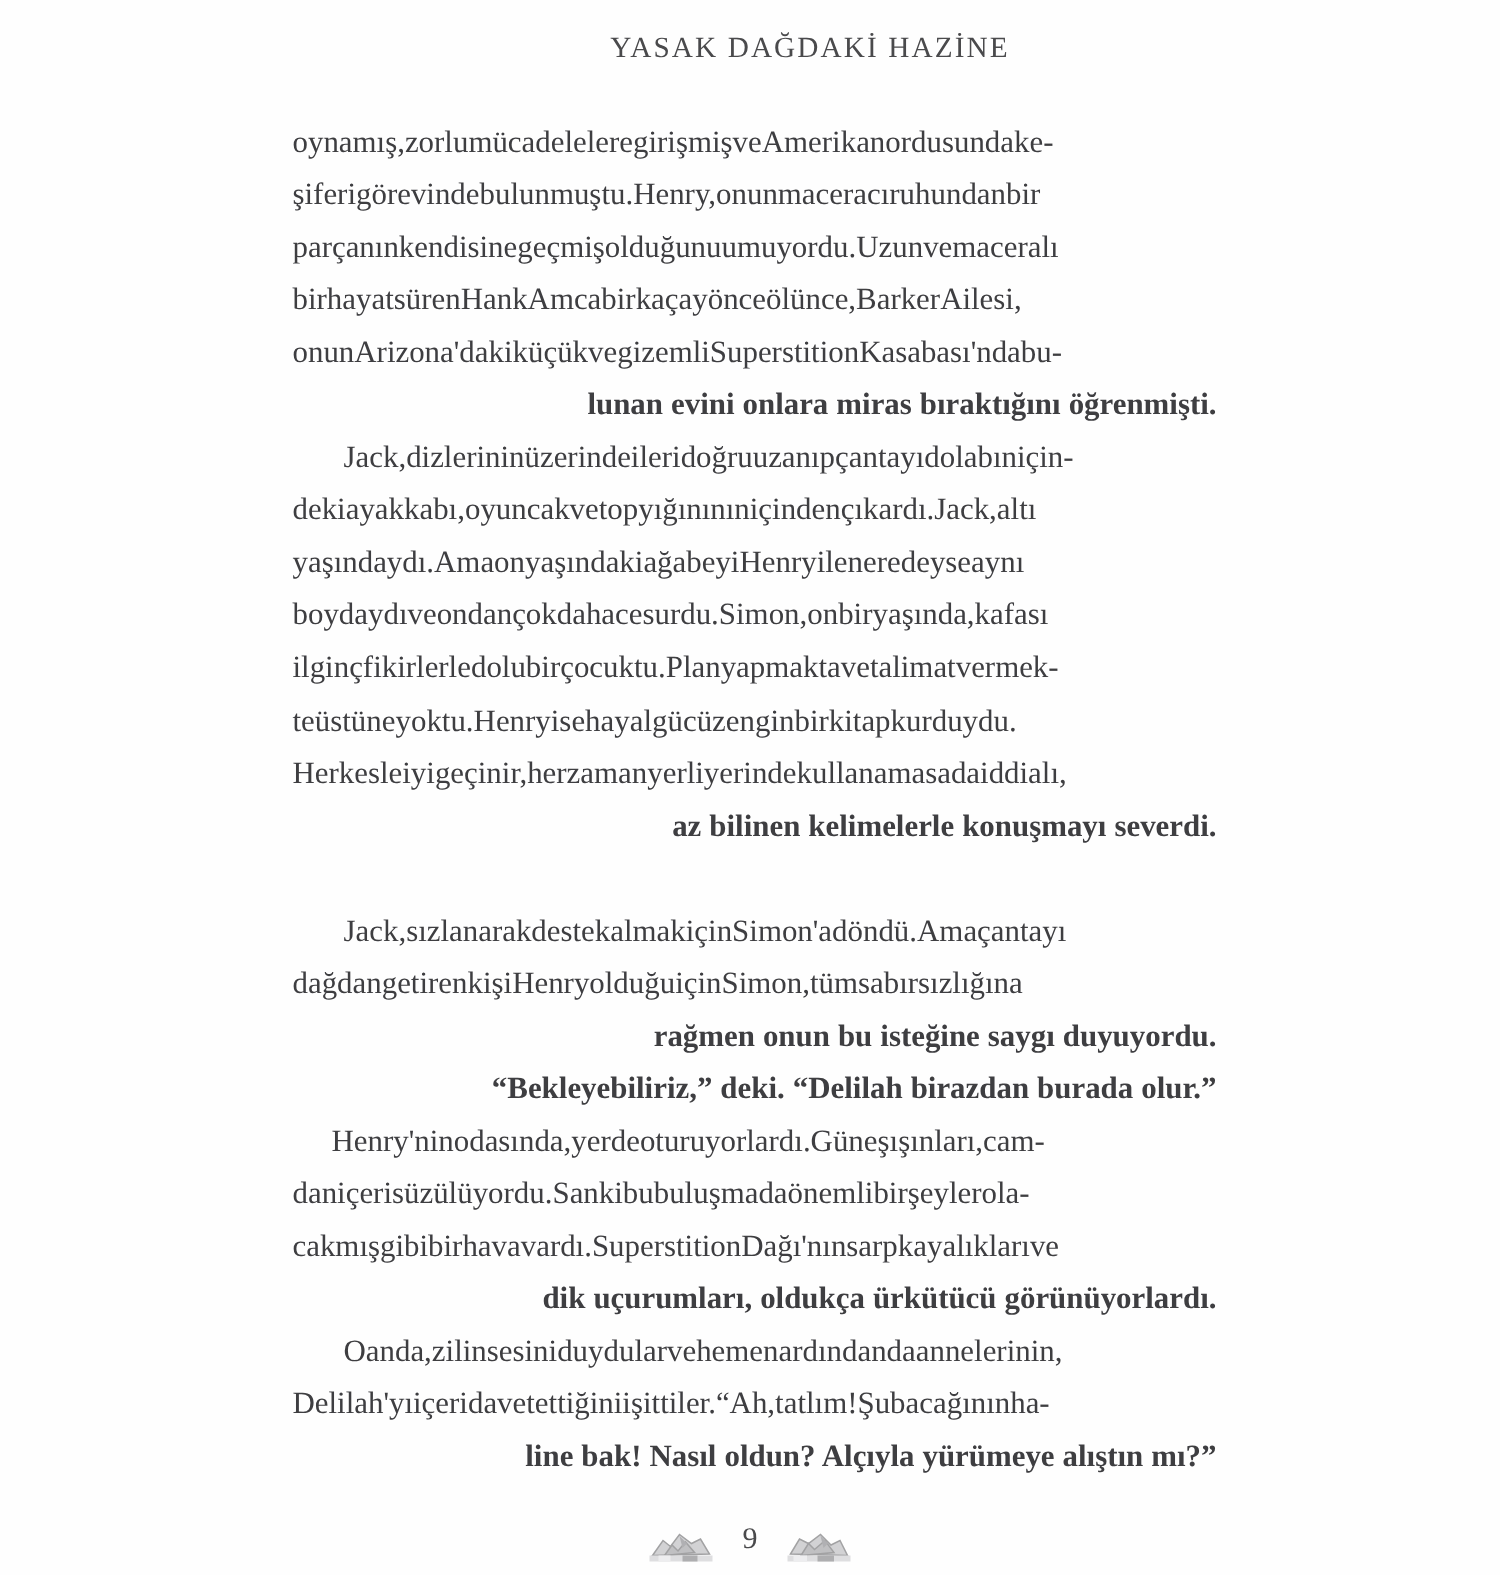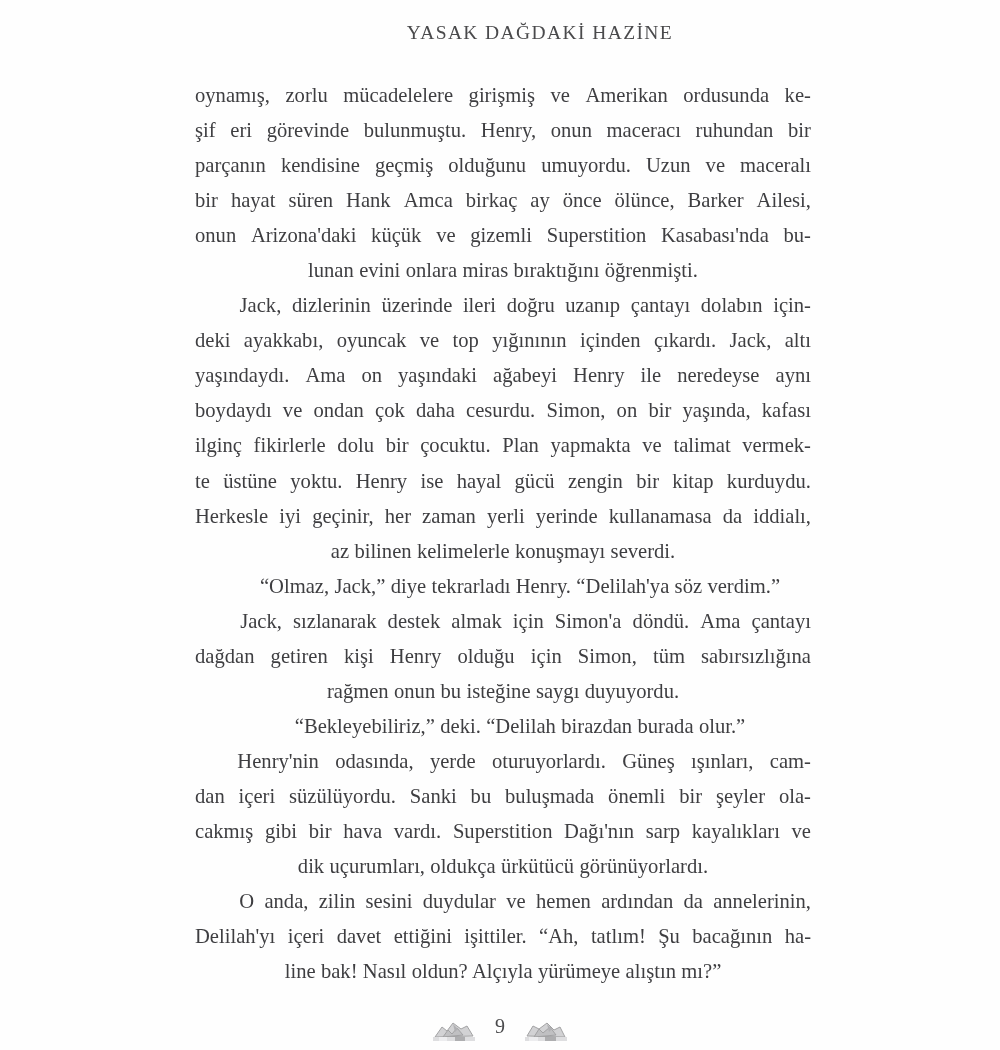--- a/index.html
+++ b/index.html
@@ -55,29 +55,29 @@
     text-justify: inter-word;
     color: #3e3e41;
     white-space: pre-wrap;
     word-spacing: 0.2px;
     hyphens: none;
   }
 
   
   .jline {
     display: flex;
-    justify-content: space-between;
     height: 35.05px;
     line-height: 35.05px;
     font-size: 20.6px;
     color: #3e3e41;
     white-space: pre;
   }
   .jline.ragged {
-    justify-content: center;
+    justify-content: flex-end;
+    font-weight: bold;
   }
   .jline .w {
     white-space: pre;
   }
   .jline .indent {
     display: inline-block;
     width: 34px;
     flex: 0 0 34px;
   }
   .jline .indent.small {
@@ -115,21 +115,21 @@
 </head>
 <body>
 
 <div class="page">
 
   <div class="running-head">YASAK DAĞDAKİ HAZİNE</div>
 
   <div class="text-column" id="text-column">
       <div class="para"><div class="jline"><span class="w">oynamış,</span><span class="w">zorlu</span><span class="w">mücadelelere</span><span class="w">girişmiş</span><span class="w">ve</span><span class="w">Amerikan</span><span class="w">ordusunda</span><span class="w">ke-</span></div><div class="jline"><span class="w">şif</span><span class="w">eri</span><span class="w">görevinde</span><span class="w">bulunmuştu.</span><span class="w">Henry,</span><span class="w">onun</span><span class="w">maceracı</span><span class="w">ruhundan</span><span class="w">bir</span></div><div class="jline"><span class="w">parçanın</span><span class="w">kendisine</span><span class="w">geçmiş</span><span class="w">olduğunu</span><span class="w">umuyordu.</span><span class="w">Uzun</span><span class="w">ve</span><span class="w">maceralı</span></div><div class="jline"><span class="w">bir</span><span class="w">hayat</span><span class="w">süren</span><span class="w">Hank</span><span class="w">Amca</span><span class="w">birkaç</span><span class="w">ay</span><span class="w">önce</span><span class="w">ölünce,</span><span class="w">Barker</span><span class="w">Ailesi,</span></div><div class="jline"><span class="w">onun</span><span class="w">Arizona'daki</span><span class="w">küçük</span><span class="w">ve</span><span class="w">gizemli</span><span class="w">Superstition</span><span class="w">Kasabası'nda</span><span class="w">bu-</span></div><div class="jline ragged"><span class="w">lunan evini onlara miras bıraktığını öğrenmişti.</span></div></div>
       <div class="para"><div class="jline"><span class="indent"></span><span class="w">Jack,</span><span class="w">dizlerinin</span><span class="w">üzerinde</span><span class="w">ileri</span><span class="w">doğru</span><span class="w">uzanıp</span><span class="w">çantayı</span><span class="w">dolabın</span><span class="w">için-</span></div><div class="jline"><span class="w">deki</span><span class="w">ayakkabı,</span><span class="w">oyuncak</span><span class="w">ve</span><span class="w">top</span><span class="w">yığınının</span><span class="w">içinden</span><span class="w">çıkardı.</span><span class="w">Jack,</span><span class="w">altı</span></div><div class="jline"><span class="w">yaşındaydı.</span><span class="w">Ama</span><span class="w">on</span><span class="w">yaşındaki</span><span class="w">ağabeyi</span><span class="w">Henry</span><span class="w">ile</span><span class="w">neredeyse</span><span class="w">aynı</span></div><div class="jline"><span class="w">boydaydı</span><span class="w">ve</span><span class="w">ondan</span><span class="w">çok</span><span class="w">daha</span><span class="w">cesurdu.</span><span class="w">Simon,</span><span class="w">on</span><span class="w">bir</span><span class="w">yaşında,</span><span class="w">kafası</span></div><div class="jline"><span class="w">ilginç</span><span class="w">fikirlerle</span><span class="w">dolu</span><span class="w">bir</span><span class="w">çocuktu.</span><span class="w">Plan</span><span class="w">yapmakta</span><span class="w">ve</span><span class="w">talimat</span><span class="w">vermek-</span></div><div class="jline"><span class="w">te</span><span class="w">üstüne</span><span class="w">yoktu.</span><span class="w">Henry</span><span class="w">ise</span><span class="w">hayal</span><span class="w">gücü</span><span class="w">zengin</span><span class="w">bir</span><span class="w">kitap</span><span class="w">kurduydu.</span></div><div class="jline"><span class="w">Herkesle</span><span class="w">iyi</span><span class="w">geçinir,</span><span class="w">her</span><span class="w">zaman</span><span class="w">yerli</span><span class="w">yerinde</span><span class="w">kullanamasa</span><span class="w">da</span><span class="w">iddialı,</span></div><div class="jline ragged"><span class="w">az bilinen kelimelerle konuşmayı severdi.</span></div></div>
-      <div class="para"><div class="jline ragged"><span class="indent"></span><span class="w">“Olmaz, Jack,” diye tekrarladı Henry. “Delilah'ya söz verdim.”</span></div></div>
+      <div class="para"><div class="jline ragged"><span class="indent"></span></div></div>
       <div class="para"><div class="jline"><span class="indent"></span><span class="w">Jack,</span><span class="w">sızlanarak</span><span class="w">destek</span><span class="w">almak</span><span class="w">için</span><span class="w">Simon'a</span><span class="w">döndü.</span><span class="w">Ama</span><span class="w">çantayı</span></div><div class="jline"><span class="w">dağdan</span><span class="w">getiren</span><span class="w">kişi</span><span class="w">Henry</span><span class="w">olduğu</span><span class="w">için</span><span class="w">Simon,</span><span class="w">tüm</span><span class="w">sabırsızlığına</span></div><div class="jline ragged"><span class="w">rağmen onun bu isteğine saygı duyuyordu.</span></div></div>
       <div class="para"><div class="jline ragged"><span class="indent"></span><span class="w">“Bekleyebiliriz,” deki. “Delilah birazdan burada olur.”</span></div></div>
       <div class="para"><div class="jline"><span class="indent small"></span><span class="w">Henry'nin</span><span class="w">odasında,</span><span class="w">yerde</span><span class="w">oturuyorlardı.</span><span class="w">Güneş</span><span class="w">ışınları,</span><span class="w">cam-</span></div><div class="jline"><span class="w">dan</span><span class="w">içeri</span><span class="w">süzülüyordu.</span><span class="w">Sanki</span><span class="w">bu</span><span class="w">buluşmada</span><span class="w">önemli</span><span class="w">bir</span><span class="w">şeyler</span><span class="w">ola-</span></div><div class="jline"><span class="w">cakmış</span><span class="w">gibi</span><span class="w">bir</span><span class="w">hava</span><span class="w">vardı.</span><span class="w">Superstition</span><span class="w">Dağı'nın</span><span class="w">sarp</span><span class="w">kayalıkları</span><span class="w">ve</span></div><div class="jline ragged"><span class="w">dik uçurumları, oldukça ürkütücü görünüyorlardı.</span></div></div>
       <div class="para"><div class="jline"><span class="indent"></span><span class="w">O</span><span class="w">anda,</span><span class="w">zilin</span><span class="w">sesini</span><span class="w">duydular</span><span class="w">ve</span><span class="w">hemen</span><span class="w">ardından</span><span class="w">da</span><span class="w">annelerinin,</span></div><div class="jline"><span class="w">Delilah'yı</span><span class="w">içeri</span><span class="w">davet</span><span class="w">ettiğini</span><span class="w">işittiler.</span><span class="w">“Ah,</span><span class="w">tatlım!</span><span class="w">Şu</span><span class="w">bacağının</span><span class="w">ha-</span></div><div class="jline ragged"><span class="w">line bak! Nasıl oldun? Alçıyla yürümeye alıştın mı?”</span></div></div>
     </div>
 
   <div class="footer">
     <span class="ornament">
       <svg viewBox="0 0 46 26" width="46" height="26" aria-hidden="true">
         <g fill="none" stroke="#9a9a9c" stroke-width="1">

